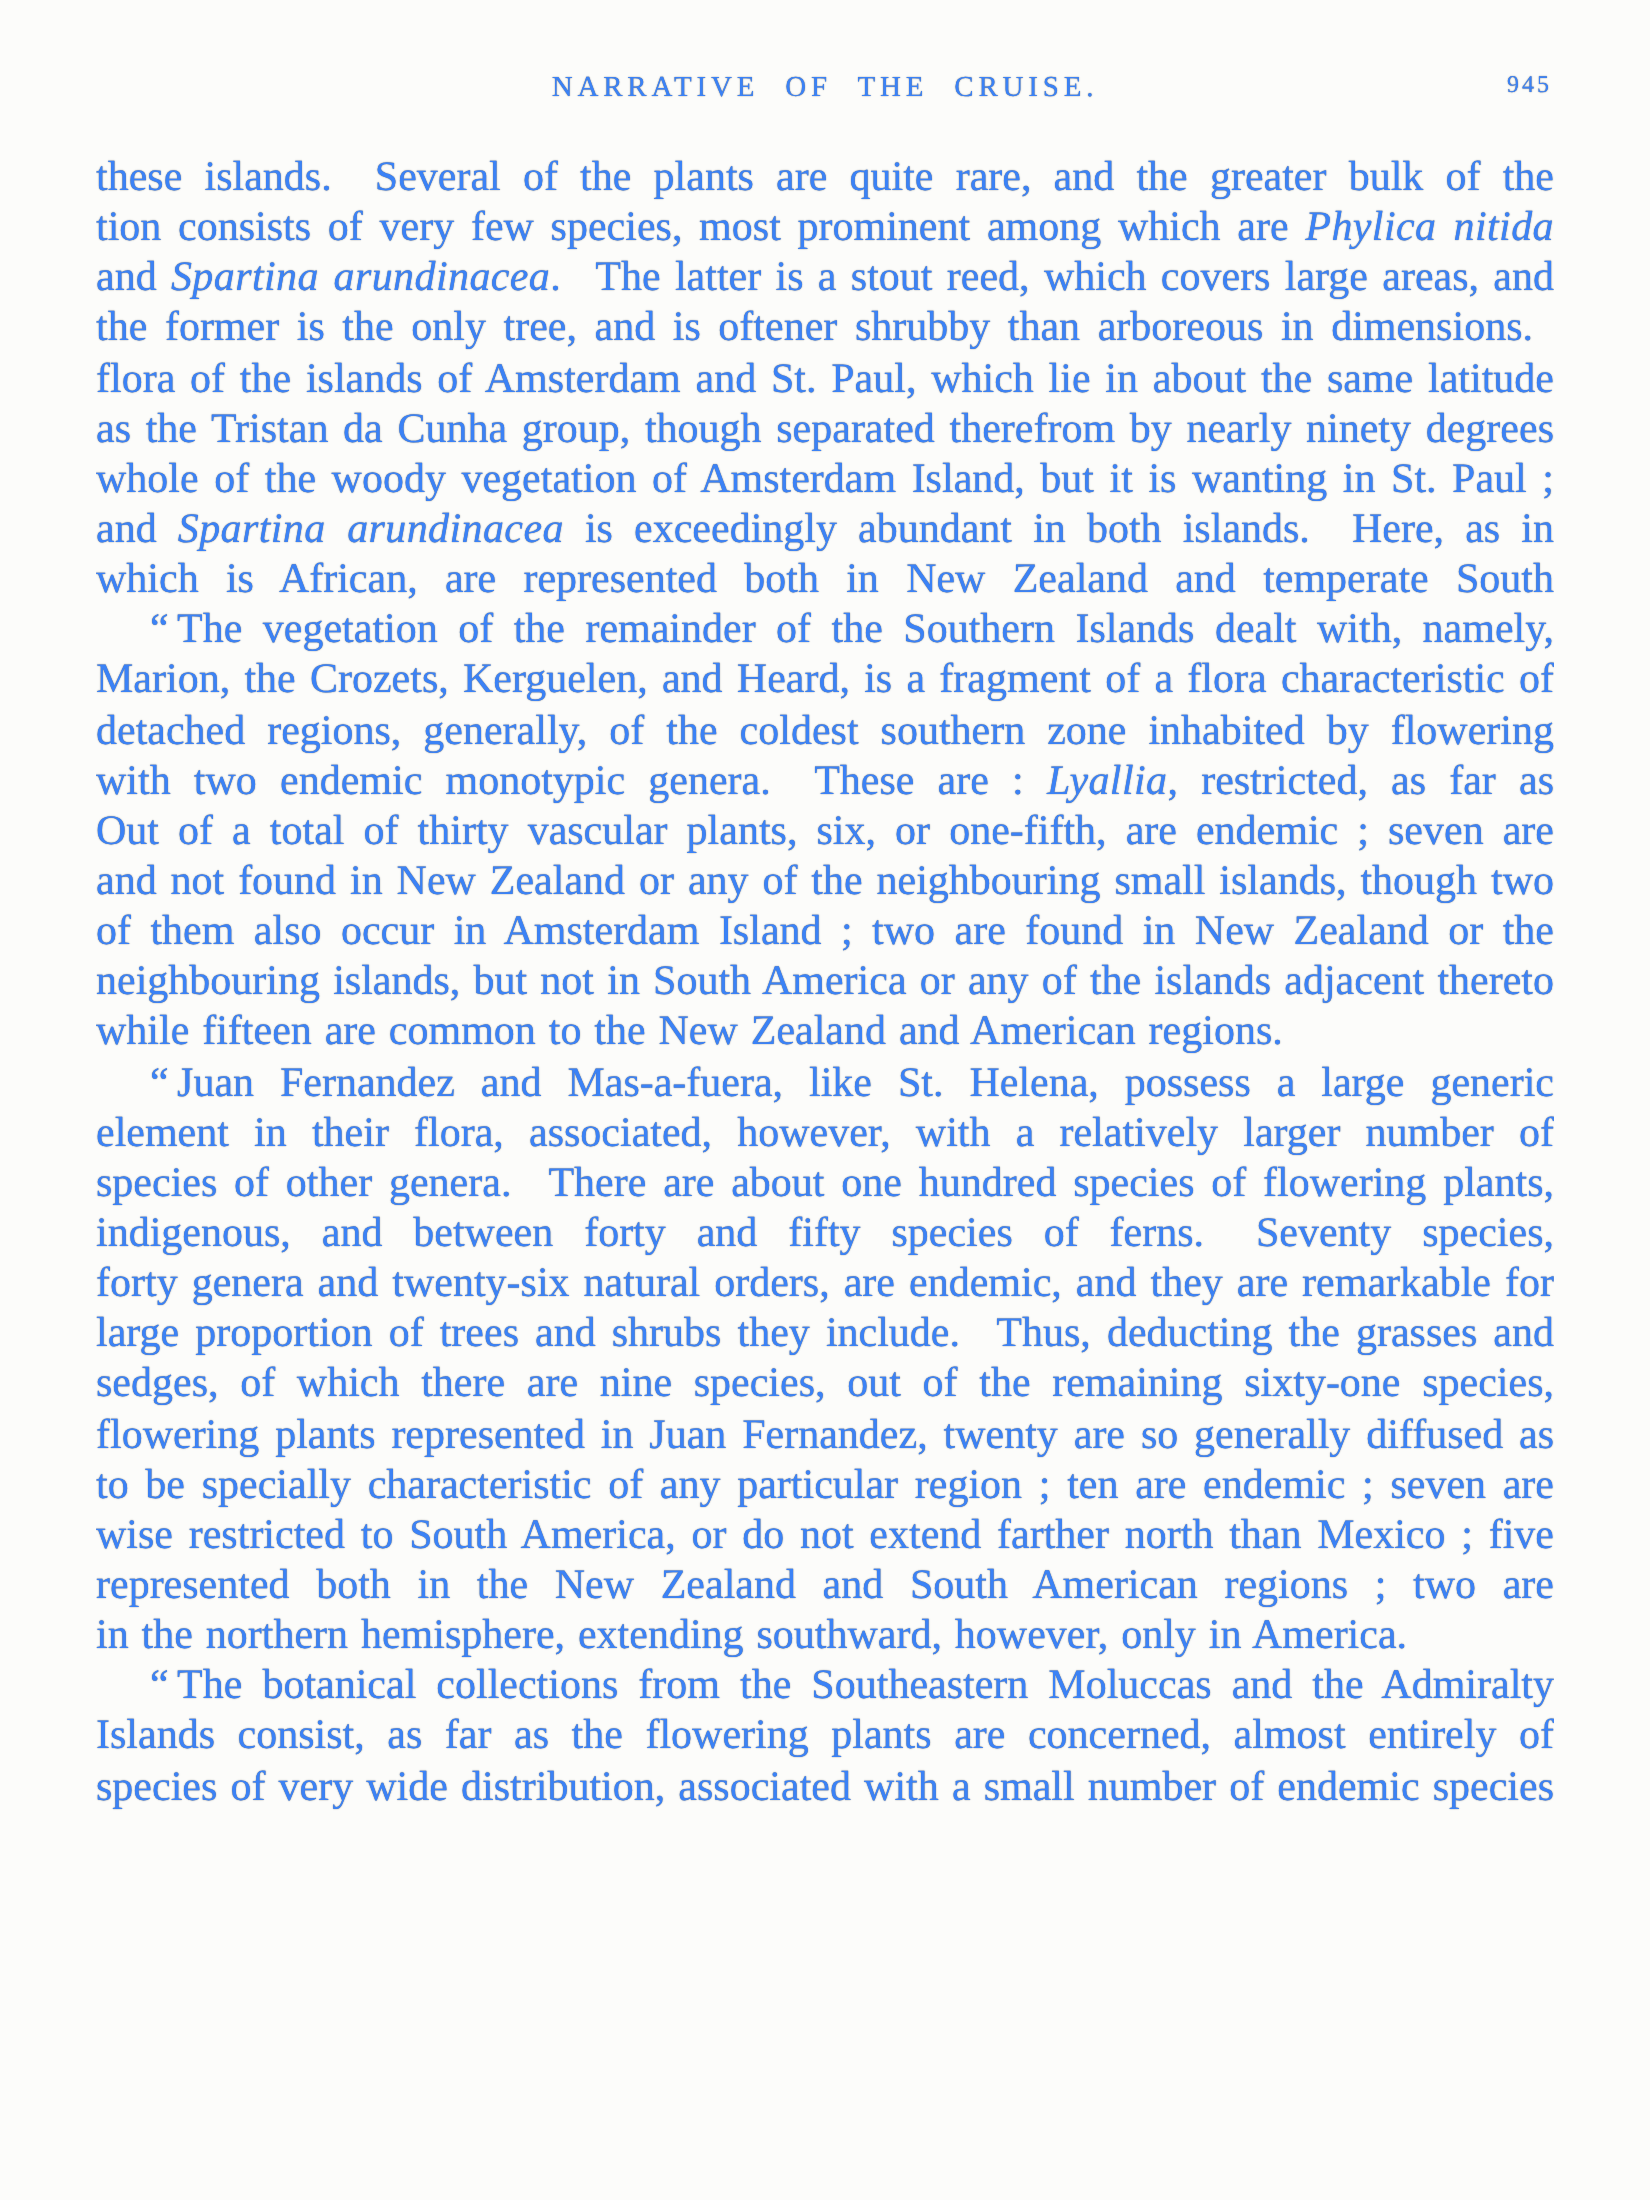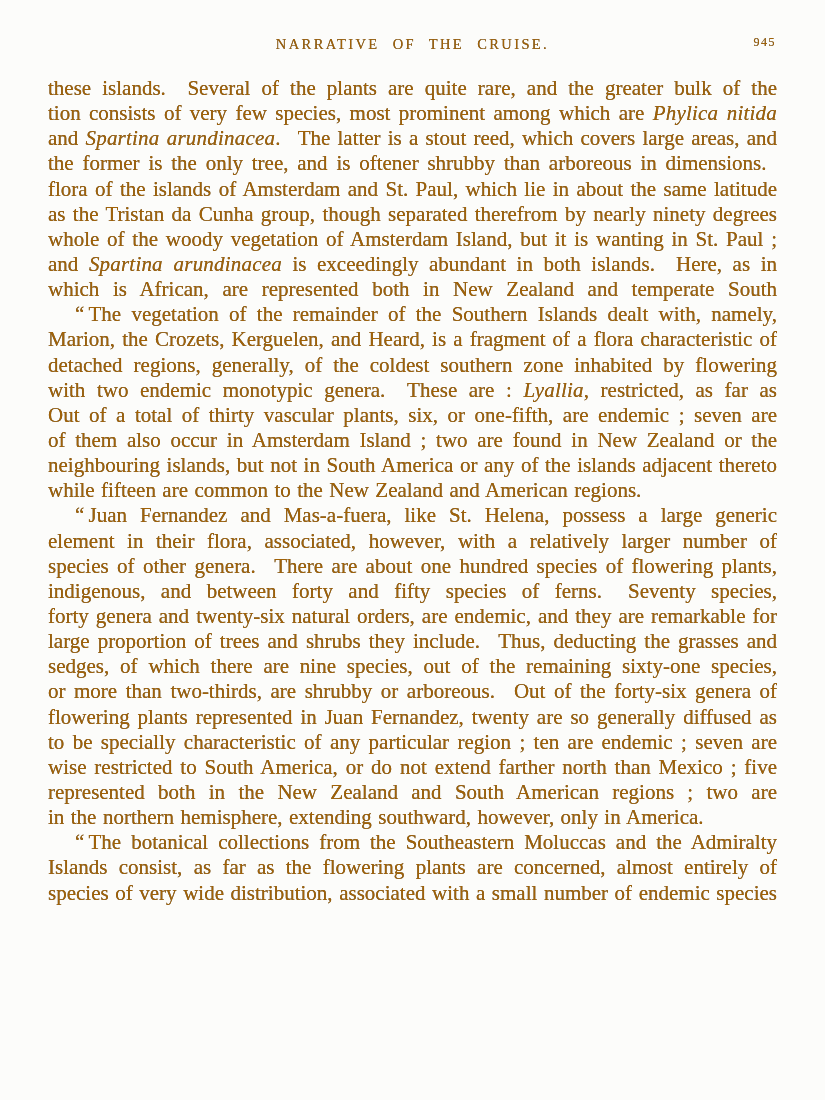--- a/index.html
+++ b/index.html
@@ -3,21 +3,21 @@
 <meta charset="utf-8">
 <style>
   html, body { margin: 0; padding: 0; background: #e8e8e8; }
   .page {
     position: relative;
     width: 825px;
     height: 1100px;
     margin: 0 auto;
     background: #fcfcfa;
     font-family: "Liberation Serif", serif;
-    color: #a16207;
+    color: #3b82f6;
     overflow: hidden;
     text-shadow: 0 0 0.6px rgba(25,25,25,0.72);
   }
   .header {
     position: absolute;
     left: 48px;
     top: 36px;
     width: 729px;
     height: 22px;
   }
@@ -73,31 +73,31 @@
       <div class="line">flora of the islands of Amsterdam and St. Paul, which lie in about the same latitude</div>
       <div class="line">as the Tristan da Cunha group, though separated therefrom by nearly ninety degrees of</div>
       <div class="line">whole of the woody vegetation of Amsterdam Island, but it is wanting in St. Paul ;</div>
       <div class="line">and <i>Spartina arundinacea</i> is exceedingly abundant in both islands.  Here, as in Tristan</div>
       <div class="line endline">which is African, are represented both in New Zealand and temperate South America.</div>
       <div class="line indent">“ The vegetation of the remainder of the Southern Islands dealt with, namely,</div>
       <div class="line">Marion, the Crozets, Kerguelen, and Heard, is a fragment of a flora characteristic of the</div>
       <div class="line">detached regions, generally, of the coldest southern zone inhabited by flowering plants,</div>
       <div class="line">with two endemic monotypic genera.  These are : <i>Lyallia</i>, restricted, as far as known, to</div>
       <div class="line">Out of a total of thirty vascular plants, six, or one-fifth, are endemic ; seven are American,</div>
+      <div class="line">and not found in New Zealand or any of the neighbouring small islands, though two</div>
       <div class="line">of them also occur in Amsterdam Island ; two are found in New Zealand or the</div>
       <div class="line">neighbouring islands, but not in South America or any of the islands adjacent thereto ;</div>
       <div class="line endline">while fifteen are common to the New Zealand and American regions.</div>
       <div class="line indent">“ Juan Fernandez and Mas-a-fuera, like St. Helena, possess a large generic endemic</div>
       <div class="line">element in their flora, associated, however, with a relatively larger number of endemic</div>
       <div class="line">species of other genera.  There are about one hundred species of flowering plants, probably</div>
       <div class="line">indigenous, and between forty and fifty species of ferns.  Seventy species, belonging to</div>
       <div class="line">forty genera and twenty-six natural orders, are endemic, and they are remarkable for the</div>
       <div class="line">large proportion of trees and shrubs they include.  Thus, deducting the grasses and</div>
       <div class="line">sedges, of which there are nine species, out of the remaining sixty-one species, forty-six,</div>
-      <div class="line">or more than two-thirds, are shrubby or arboreous.  Out of the forty-six genera of</div>
       <div class="line">flowering plants represented in Juan Fernandez, twenty are so generally diffused as not</div>
       <div class="line">to be specially characteristic of any particular region ; ten are endemic ; seven are other-</div>
       <div class="line">wise restricted to South America, or do not extend farther north than Mexico ; five are</div>
       <div class="line">represented both in the New Zealand and South American regions ; two are represented</div>
       <div class="line endline">in the northern hemisphere, extending southward, however, only in America.</div>
       <div class="line indent">“ The botanical collections from the Southeastern Moluccas and the Admiralty</div>
       <div class="line">Islands consist, as far as the flowering plants are concerned, almost entirely of littoral</div>
       <div class="line">species of very wide distribution, associated with a small number of endemic species of</div>
     </div>
 </div>

